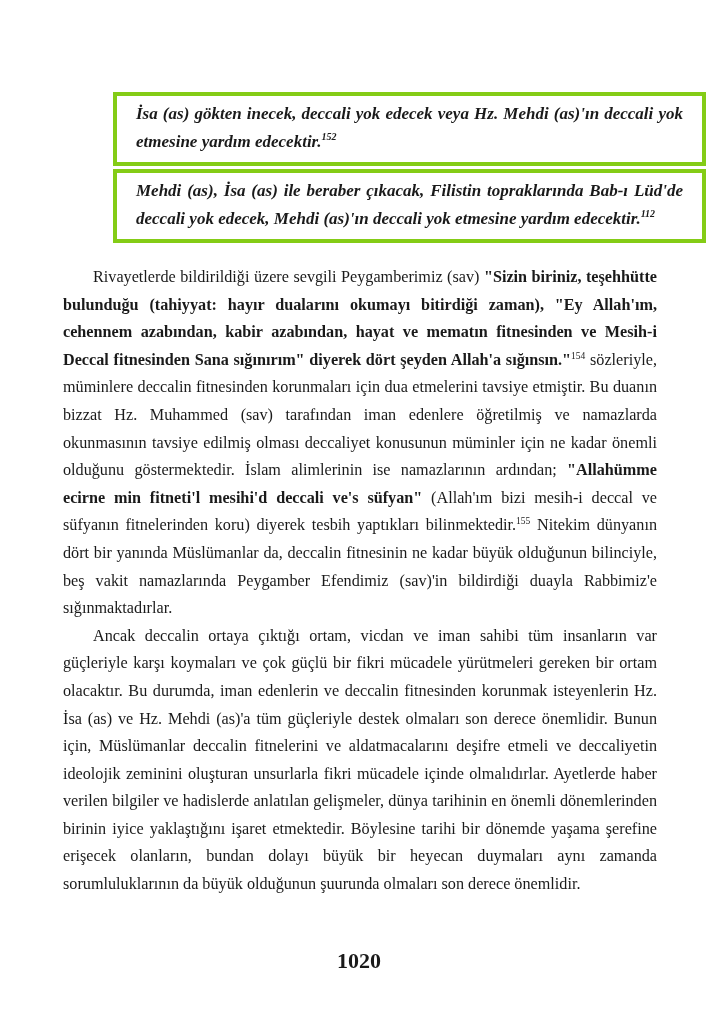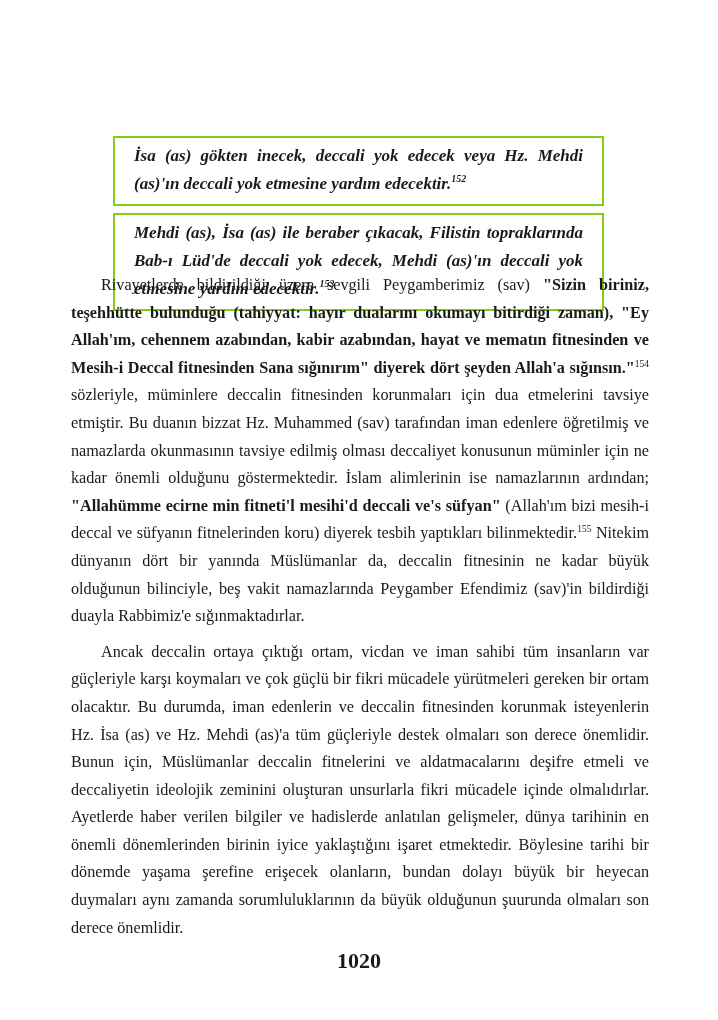--- a/index.html
+++ b/index.html
@@ -12,50 +12,49 @@
     width: 718px;
     height: 1020px;
     background: #ffffff;
     font-family: "Liberation Serif", "DejaVu Serif", serif;
     color: #1a1a1a;
     overflow: hidden;
   }
   .quote-box {
     position: absolute;
     left: 113px;
-    width: 491px;
+    width: 593px;
     box-sizing: border-box;
-    border: 2px solid #84cc16;
+    border: 4px solid #84cc16;
     padding: 4px 19px 6px 19px;
     font-weight: bold;
     font-style: italic;
     font-size: 17px;
     line-height: 28px;
     text-align: justify;
-    margin-top: 44px;
   }
   .quote-box-1 { top: 92px; }
   .quote-box-2 { top: 169px; }
   .quote-box sup {
     font-size: 10px;
     font-style: italic;
     line-height: 0;
     vertical-align: super;
   }
   .body-text {
     position: absolute;
     left: 63px;
     top: 264px;
     width: 594px;
     font-size: 16.2px;
     line-height: 27.6px;
     text-align: justify;
   }
   .body-text p {
-    margin: 8px;
+    margin: 0;
     text-indent: 30px;
   }
   .body-text sup {
     font-size: 9.5px;
     line-height: 0;
     vertical-align: super;
   }
   .page-number {
     position: absolute;
     top: 948px;
@@ -69,21 +68,21 @@
 </head>
 <body>
 
 <div class="page">
 
   <div class="quote-box quote-box-1">
     <span>İsa (as) gökten inecek, deccali yok edecek veya Hz. Mehdi (as)'ın deccali yok etmesine yardım edecektir.</span><sup>152</sup>
   </div>
 
   <div class="quote-box quote-box-2">
-    <span>Mehdi (as), İsa (as) ile beraber çıkacak, Filistin topraklarında Bab-ı Lüd'de deccali yok edecek, Mehdi (as)'ın deccali yok etmesine yardım edecektir.</span><sup>153</sup>
+    <span>Mehdi (as), İsa (as) ile beraber çıkacak, Filistin topraklarında Bab-ı Lüd'de deccali yok edecek, Mehdi (as)'ın deccali yok etmesine yardım edecektir.</span><sup>112</sup>
   </div>
 
   <div class="body-text">
     <p><span>Rivayetlerde bildirildiği üzere sevgili Peygamberimiz (sav) </span><span style="font-weight: bold;">"Sizin biriniz, teşehhütte bulunduğu (tahiyyat: hayır dualarını okumayı bitirdiği zaman), "Ey Allah'ım, cehennem azabından, kabir azabından, hayat ve mematın fitnesinden ve Mesih-i Deccal fitnesinden Sana sığınırım" diyerek dört şeyden Allah'a sığınsın."</span><sup>154</sup><span> sözleriyle, müminlere deccalin fitnesinden korunmaları için dua etmelerini tavsiye etmiştir. Bu duanın bizzat Hz. Muhammed (sav) tarafından iman edenlere öğretilmiş ve namazlarda okunmasının tavsiye edilmiş olması deccaliyet konusunun müminler için ne kadar önemli olduğunu göstermektedir. İslam alimlerinin ise namazlarının ardından; </span><span style="font-weight: bold;">"Allahümme ecirne min fitneti'l mesihi'd deccali ve's süfyan"</span><span> (Allah'ım bizi mesih-i deccal ve süfyanın fitnelerinden koru) diyerek tesbih yaptıkları bilinmektedir.</span><sup>155</sup><span> Nitekim dünyanın dört bir yanında Müslümanlar da, deccalin fitnesinin ne kadar büyük olduğunun bilinciyle, beş vakit namazlarında Peygamber Efendimiz (sav)'in bildirdiği duayla Rabbimiz'e sığınmaktadırlar.</span></p>
     <p><span>Ancak deccalin ortaya çıktığı ortam, vicdan ve iman sahibi tüm insanların var güçleriyle karşı koymaları ve çok güçlü bir fikri mücadele yürütmeleri gereken bir ortam olacaktır. Bu durumda, iman edenlerin ve deccalin fitnesinden korunmak isteyenlerin Hz. İsa (as) ve Hz. Mehdi (as)'a tüm güçleriyle destek olmaları son derece önemlidir. Bunun için, Müslümanlar deccalin fitnelerini ve aldatmacalarını deşifre etmeli ve deccaliyetin ideolojik zeminini oluşturan unsurlarla fikri mücadele içinde olmalıdırlar. Ayetlerde haber verilen bilgiler ve hadislerde anlatılan gelişmeler, dünya tarihinin en önemli dönemlerinden birinin iyice yaklaştığını işaret etmektedir. Böylesine tarihi bir dönemde yaşama şerefine erişecek olanların, bundan dolayı büyük bir heyecan duymaları aynı zamanda sorumluluklarının da büyük olduğunun şuurunda olmaları son derece önemlidir.</span></p>
   </div>
 
   <div class="page-number">1020</div>
 
 </div>

